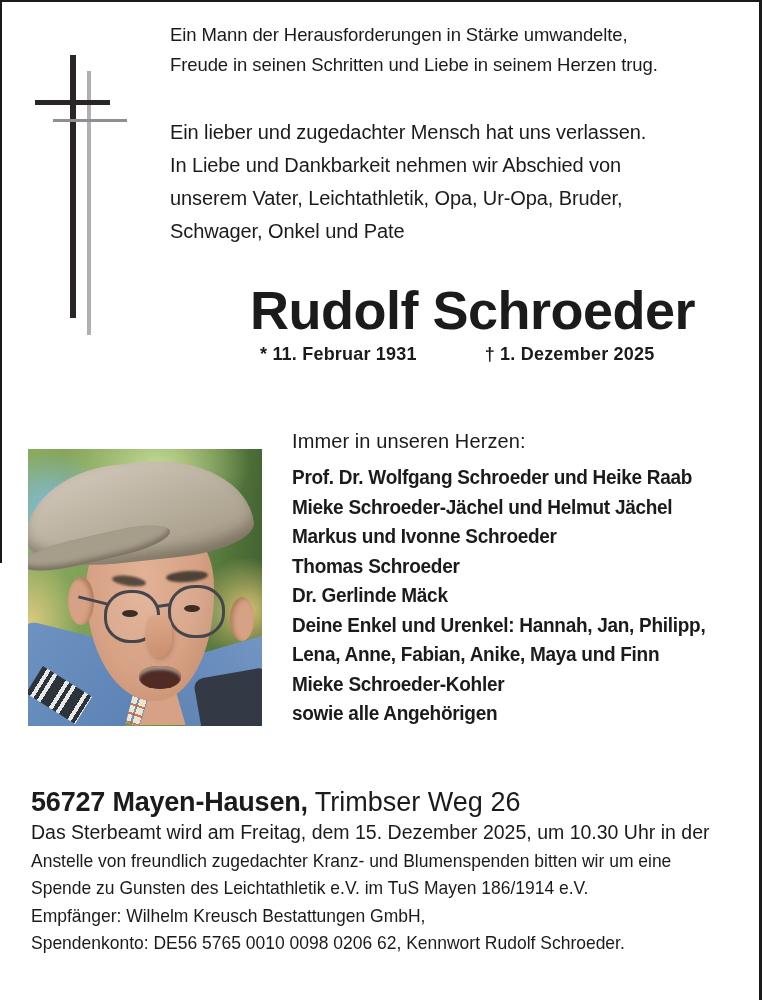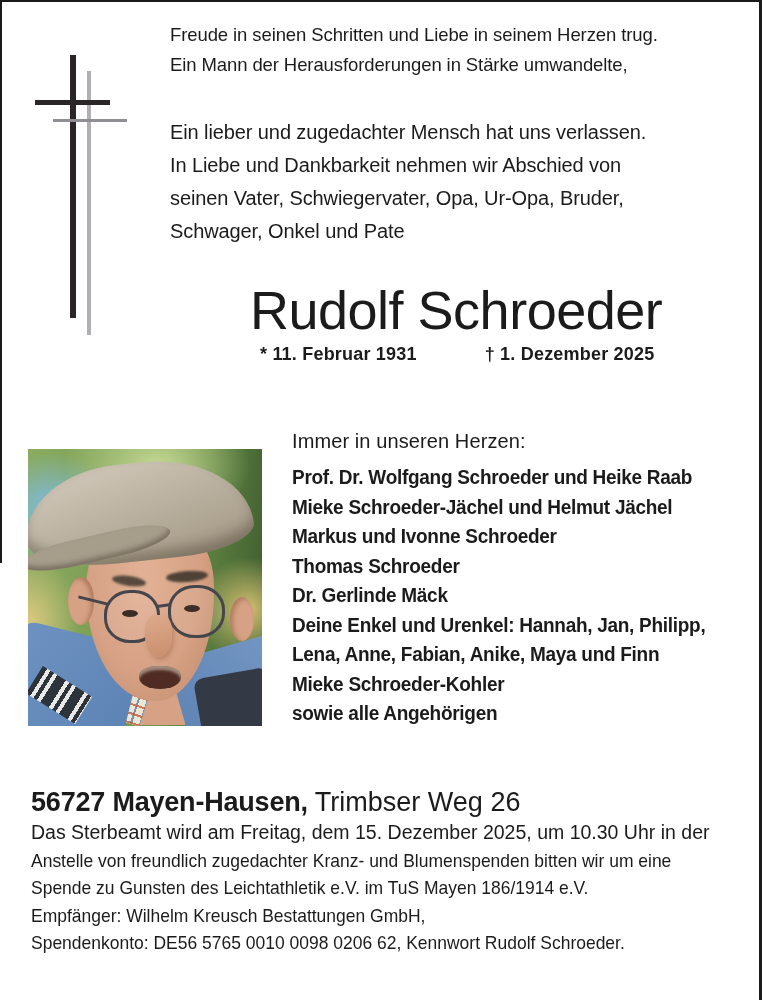--- a/index.html
+++ b/index.html
@@ -16,21 +16,21 @@
   .cross { position:absolute; left:0; top:0; width:140px; height:360px; }
   .cross .v-gray { position:absolute; left:87px; top:71px;  width:4px;  height:264px; background:#b2afb4; }
   .cross .v-dark { position:absolute; left:70px; top:55px;  width:6px;  height:263px; background:#2a2526; }
   .cross .h-dark { position:absolute; left:35px; top:100px; width:75px; height:5px;  background:#2a2526; }
   .cross .h-gray { position:absolute; left:53px; top:119px; width:74px; height:3px;  background:#908d93; }
 
   .epigraph { position:absolute; left:170px; top:20px; font-size:18.5px; line-height:30px; letter-spacing:-0.1px; }
   .farewell { position:absolute; left:170px; top:116px; font-size:20px; line-height:33px; letter-spacing:-0.1px; }
 
   .deceased-name { position:absolute; left:250px; top:281px; font-size:54px; line-height:58px;
-                   font-weight:400; letter-spacing:-0.5px; white-space:nowrap; }
+                   font-weight:700; letter-spacing:-0.5px; white-space:nowrap; }
   .dates { position:absolute; left:260px; top:344px; display:flex; gap:68px;
            font-size:18px; font-weight:700; letter-spacing:0.2px; }
 
   .herzen-intro { position:absolute; left:292px; top:430px; font-size:20px; letter-spacing:0.1px; }
   .mourners { position:absolute; left:292px; top:463px; font-size:20px; font-weight:700;
               line-height:29.5px; letter-spacing:-0.3px; transform:scaleX(0.95); transform-origin:0 0;
               white-space:nowrap; }
 
   .footer { position:absolute; left:31px; top:789px; font-size:19.5px; line-height:27.4px; white-space:nowrap; }
   .footer .addr { font-size:27px; margin-bottom:3px; }
@@ -107,28 +107,28 @@
   <div class="border-right"></div>
 
   <div class="cross">
     <span class="v-gray" style="position:absolute"></span>
     <span class="v-dark" style="position:absolute"></span>
     <span class="h-dark" style="position:absolute"></span>
     <span class="h-gray" style="position:absolute"></span>
   </div>
 
   <div class="epigraph">
+    <div>Ein Mann der Herausforderungen in Stärke umwandelte,</div>
     <div>Freude in seinen Schritten und Liebe in seinem Herzen trug.</div>
-    <div>Ein Mann der Herausforderungen in Stärke umwandelte,</div>
   </div>
 
   <div class="farewell">
     <div>Ein lieber und zugedachter Mensch hat uns verlassen.</div>
     <div>In Liebe und Dankbarkeit nehmen wir Abschied von</div>
-    <div>seinen Vater, Schwiegervater, Opa, Ur-Opa, Bruder,</div>
+    <div>unserem Vater, Leichtathletik, Opa, Ur-Opa, Bruder,</div>
     <div>Schwager, Onkel und Pate</div>
   </div>
 
   <h1 class="deceased-name">Rudolf Schroeder</h1>
 
   <div class="dates">
     <span>* 11. Februar 1931</span>
     <span>† 1. Dezember 2025</span>
   </div>
 

